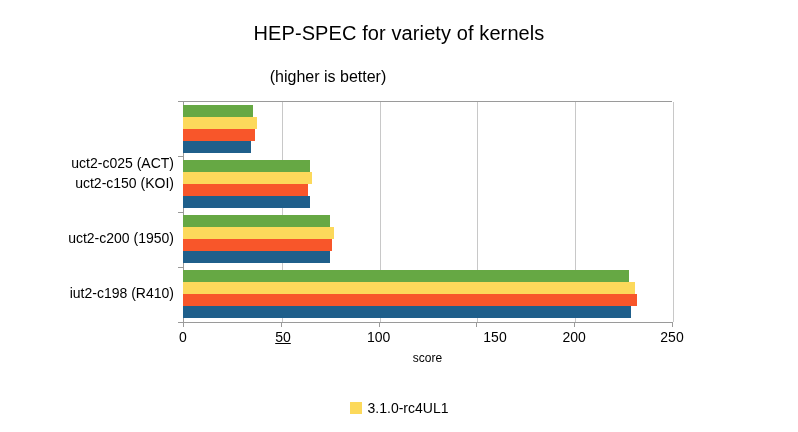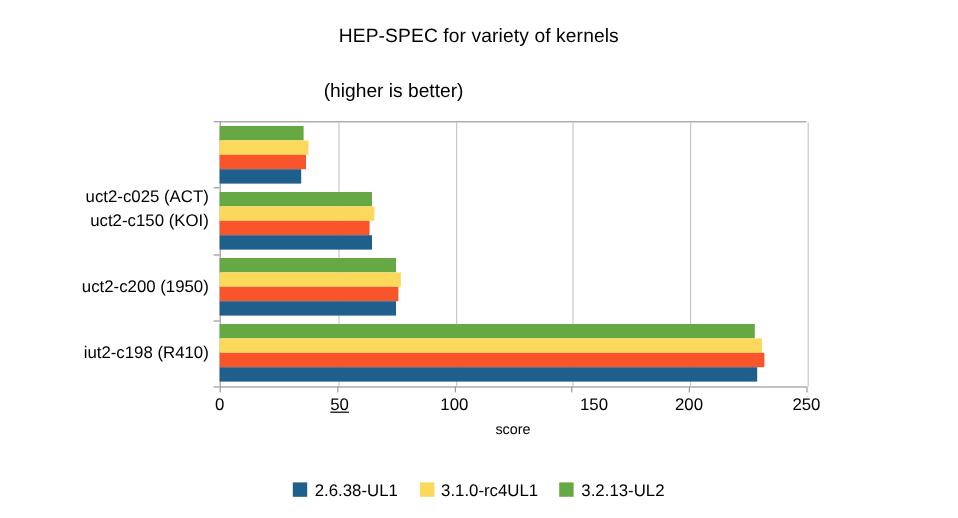--- a/index.html
+++ b/index.html
@@ -18,21 +18,21 @@
     position: relative;
     width: 798px;
     height: 432px;
   }
   .chart-title {
     position: absolute;
     top: 22px;
     left: 0;
     width: 798px;
     text-align: center;
-    font-size: 16px;
+    font-size: 20px;
     color: #000;
     letter-spacing: 0.1px;
   }
   .chart-subtitle {
     position: absolute;
     top: 68px;
     left: 0;
     width: 656px;
     text-align: center;
     font-size: 16px;
@@ -198,26 +198,18 @@
       <div class="bar" style="left: 183px; top: 239.125px; width: 148.656px; background: rgb(248, 86, 42);"></div>
       <div class="bar" style="left: 183px; top: 251.125px; width: 146.7px; background: rgb(31, 95, 139);"></div>
       <div class="bar" style="left: 183px; top: 270.375px; width: 445.968px; background: rgb(102, 168, 68);"></div>
       <div class="bar" style="left: 183px; top: 282.375px; width: 451.836px; background: rgb(252, 217, 91);"></div>
       <div class="bar" style="left: 183px; top: 294.375px; width: 453.792px; background: rgb(248, 86, 42);"></div>
       <div class="bar" style="left: 183px; top: 306.375px; width: 447.924px; background: rgb(31, 95, 139);"></div>
     </div>
 
   <div class="legend" id="legend">
       <div class="legend-item">
-        <span class="legend-swatch" style="background: rgb(31, 95, 139);"></span>
-        <span class="legend-text">2.6.38-UL1</span>
-      </div>
-      <div class="legend-item">
         <span class="legend-swatch" style="background: rgb(252, 217, 91);"></span>
         <span class="legend-text">3.1.0-rc4UL1</span>
       </div>
-      <div class="legend-item">
-        <span class="legend-swatch" style="background: rgb(102, 168, 68);"></span>
-        <span class="legend-text">3.2.13-UL2</span>
-      </div>
     </div>
 
 </div>
 
 </body></html>

